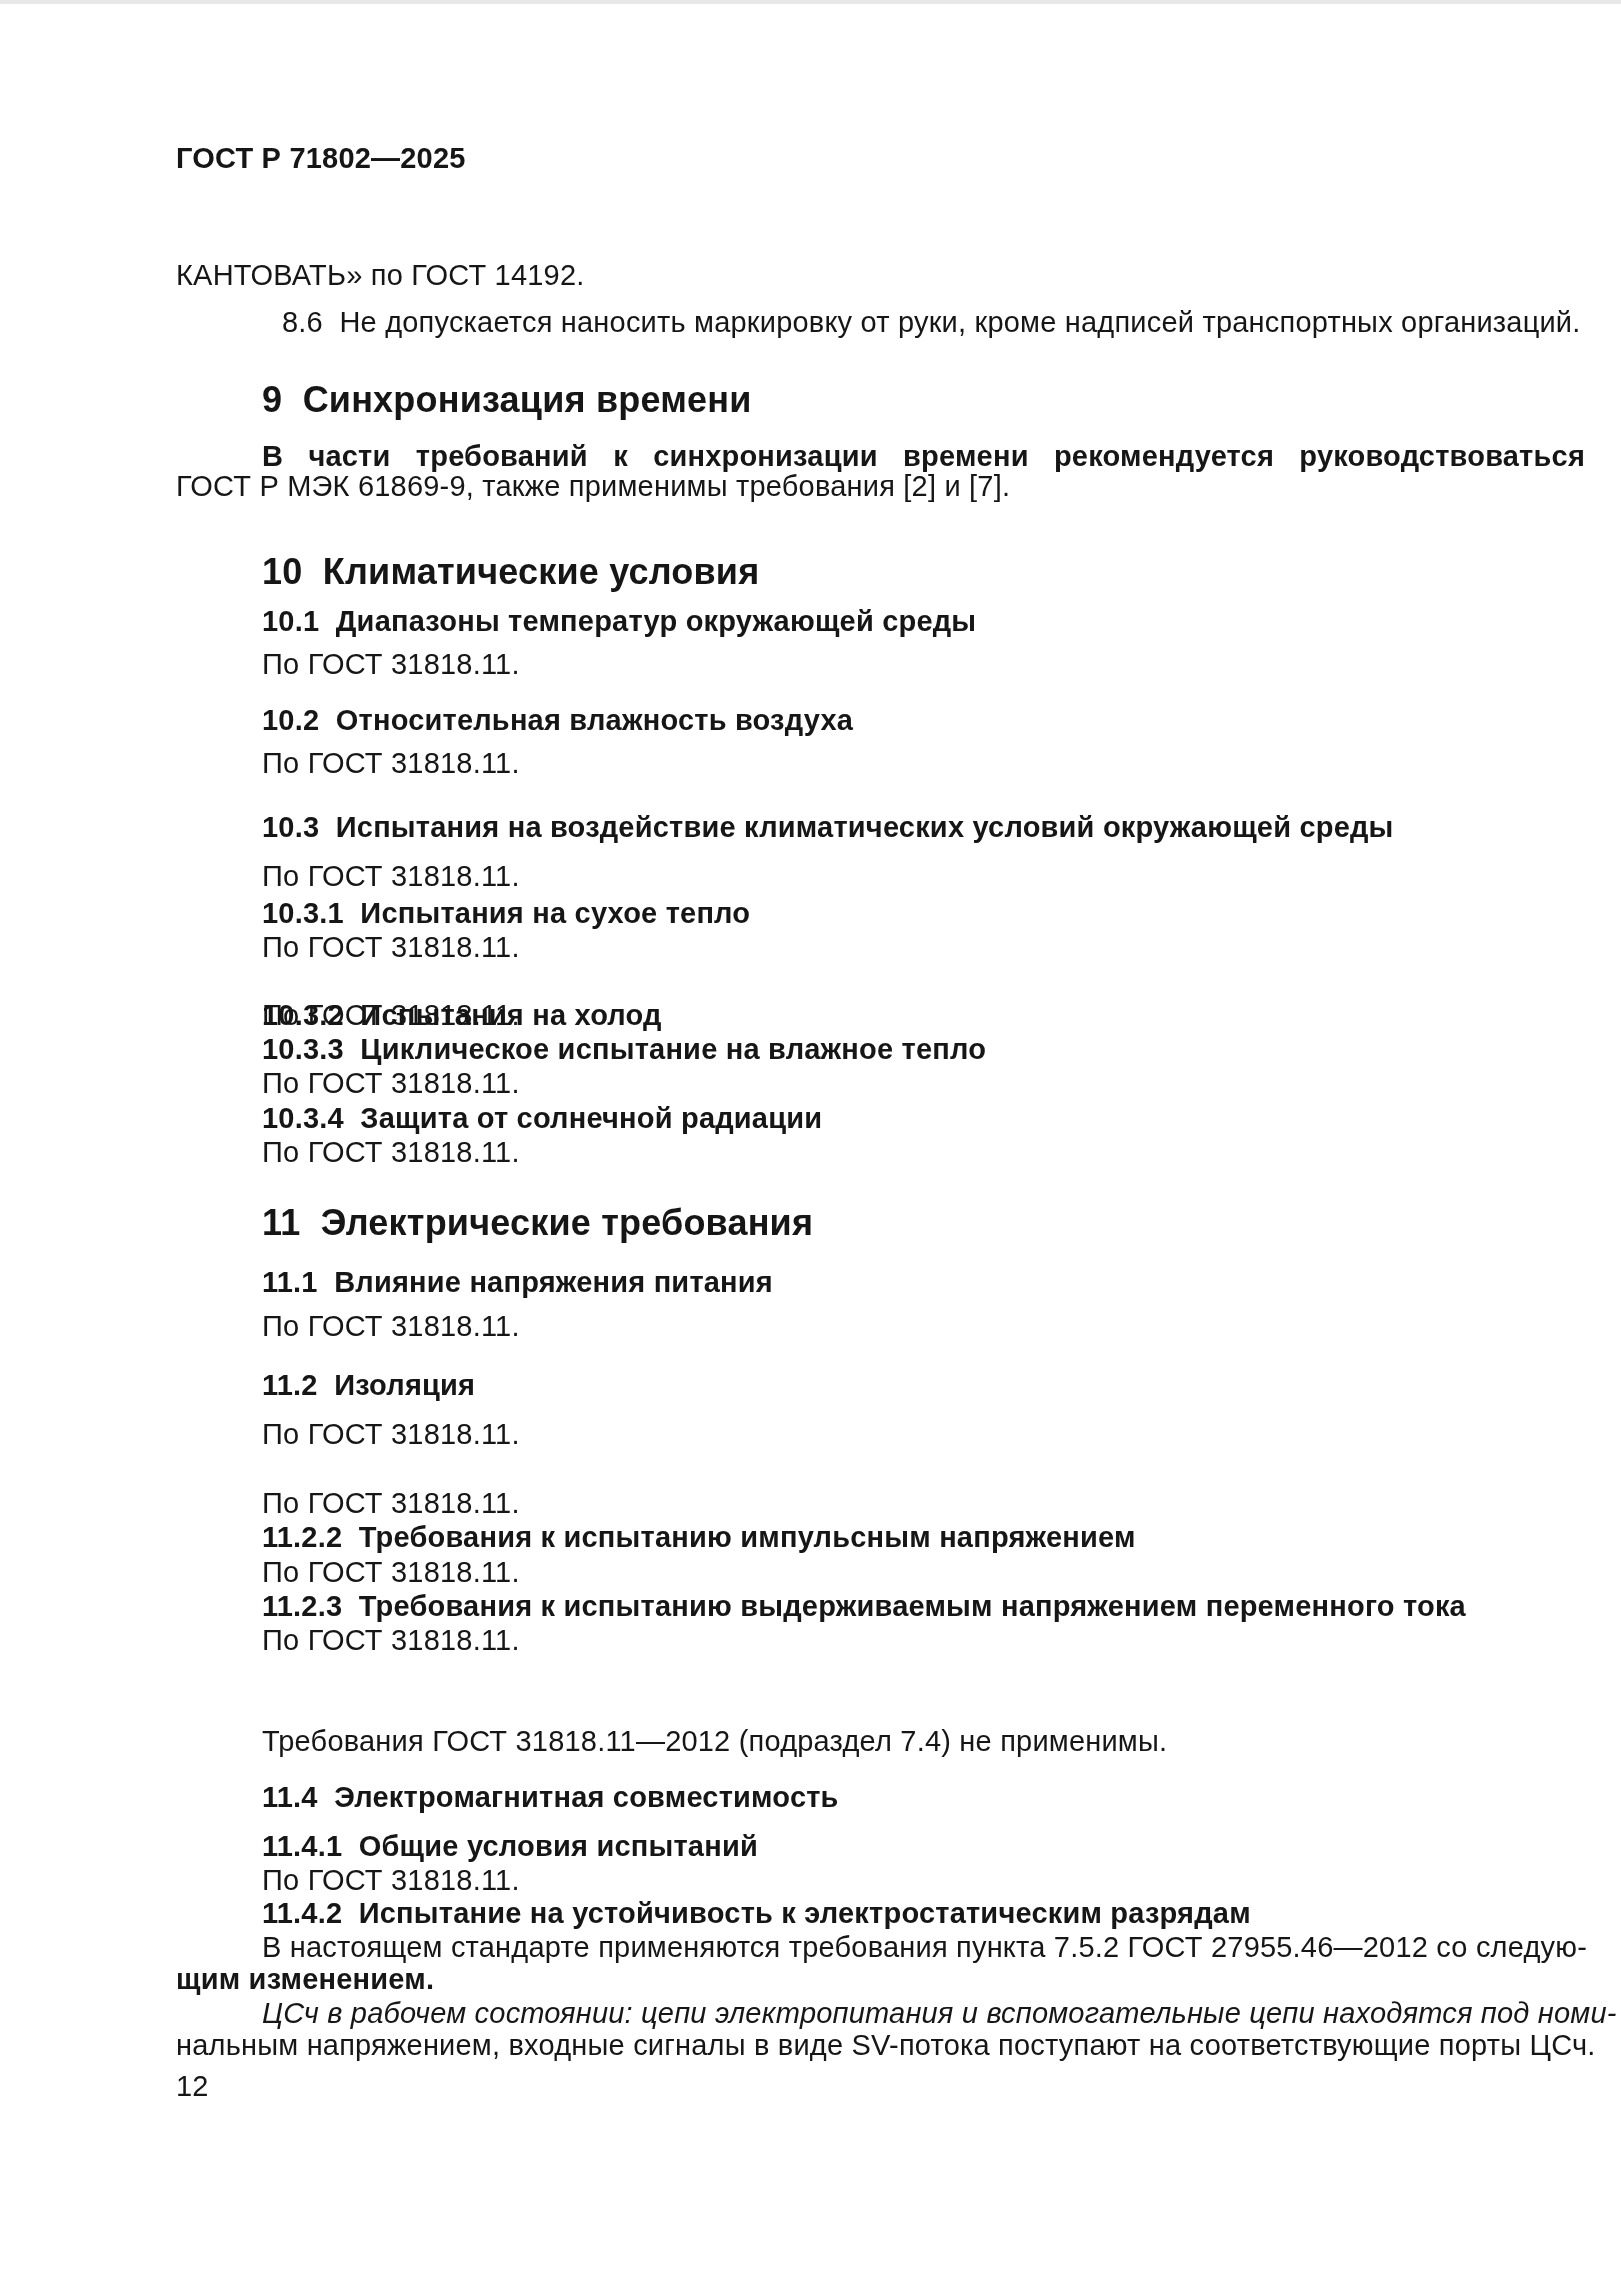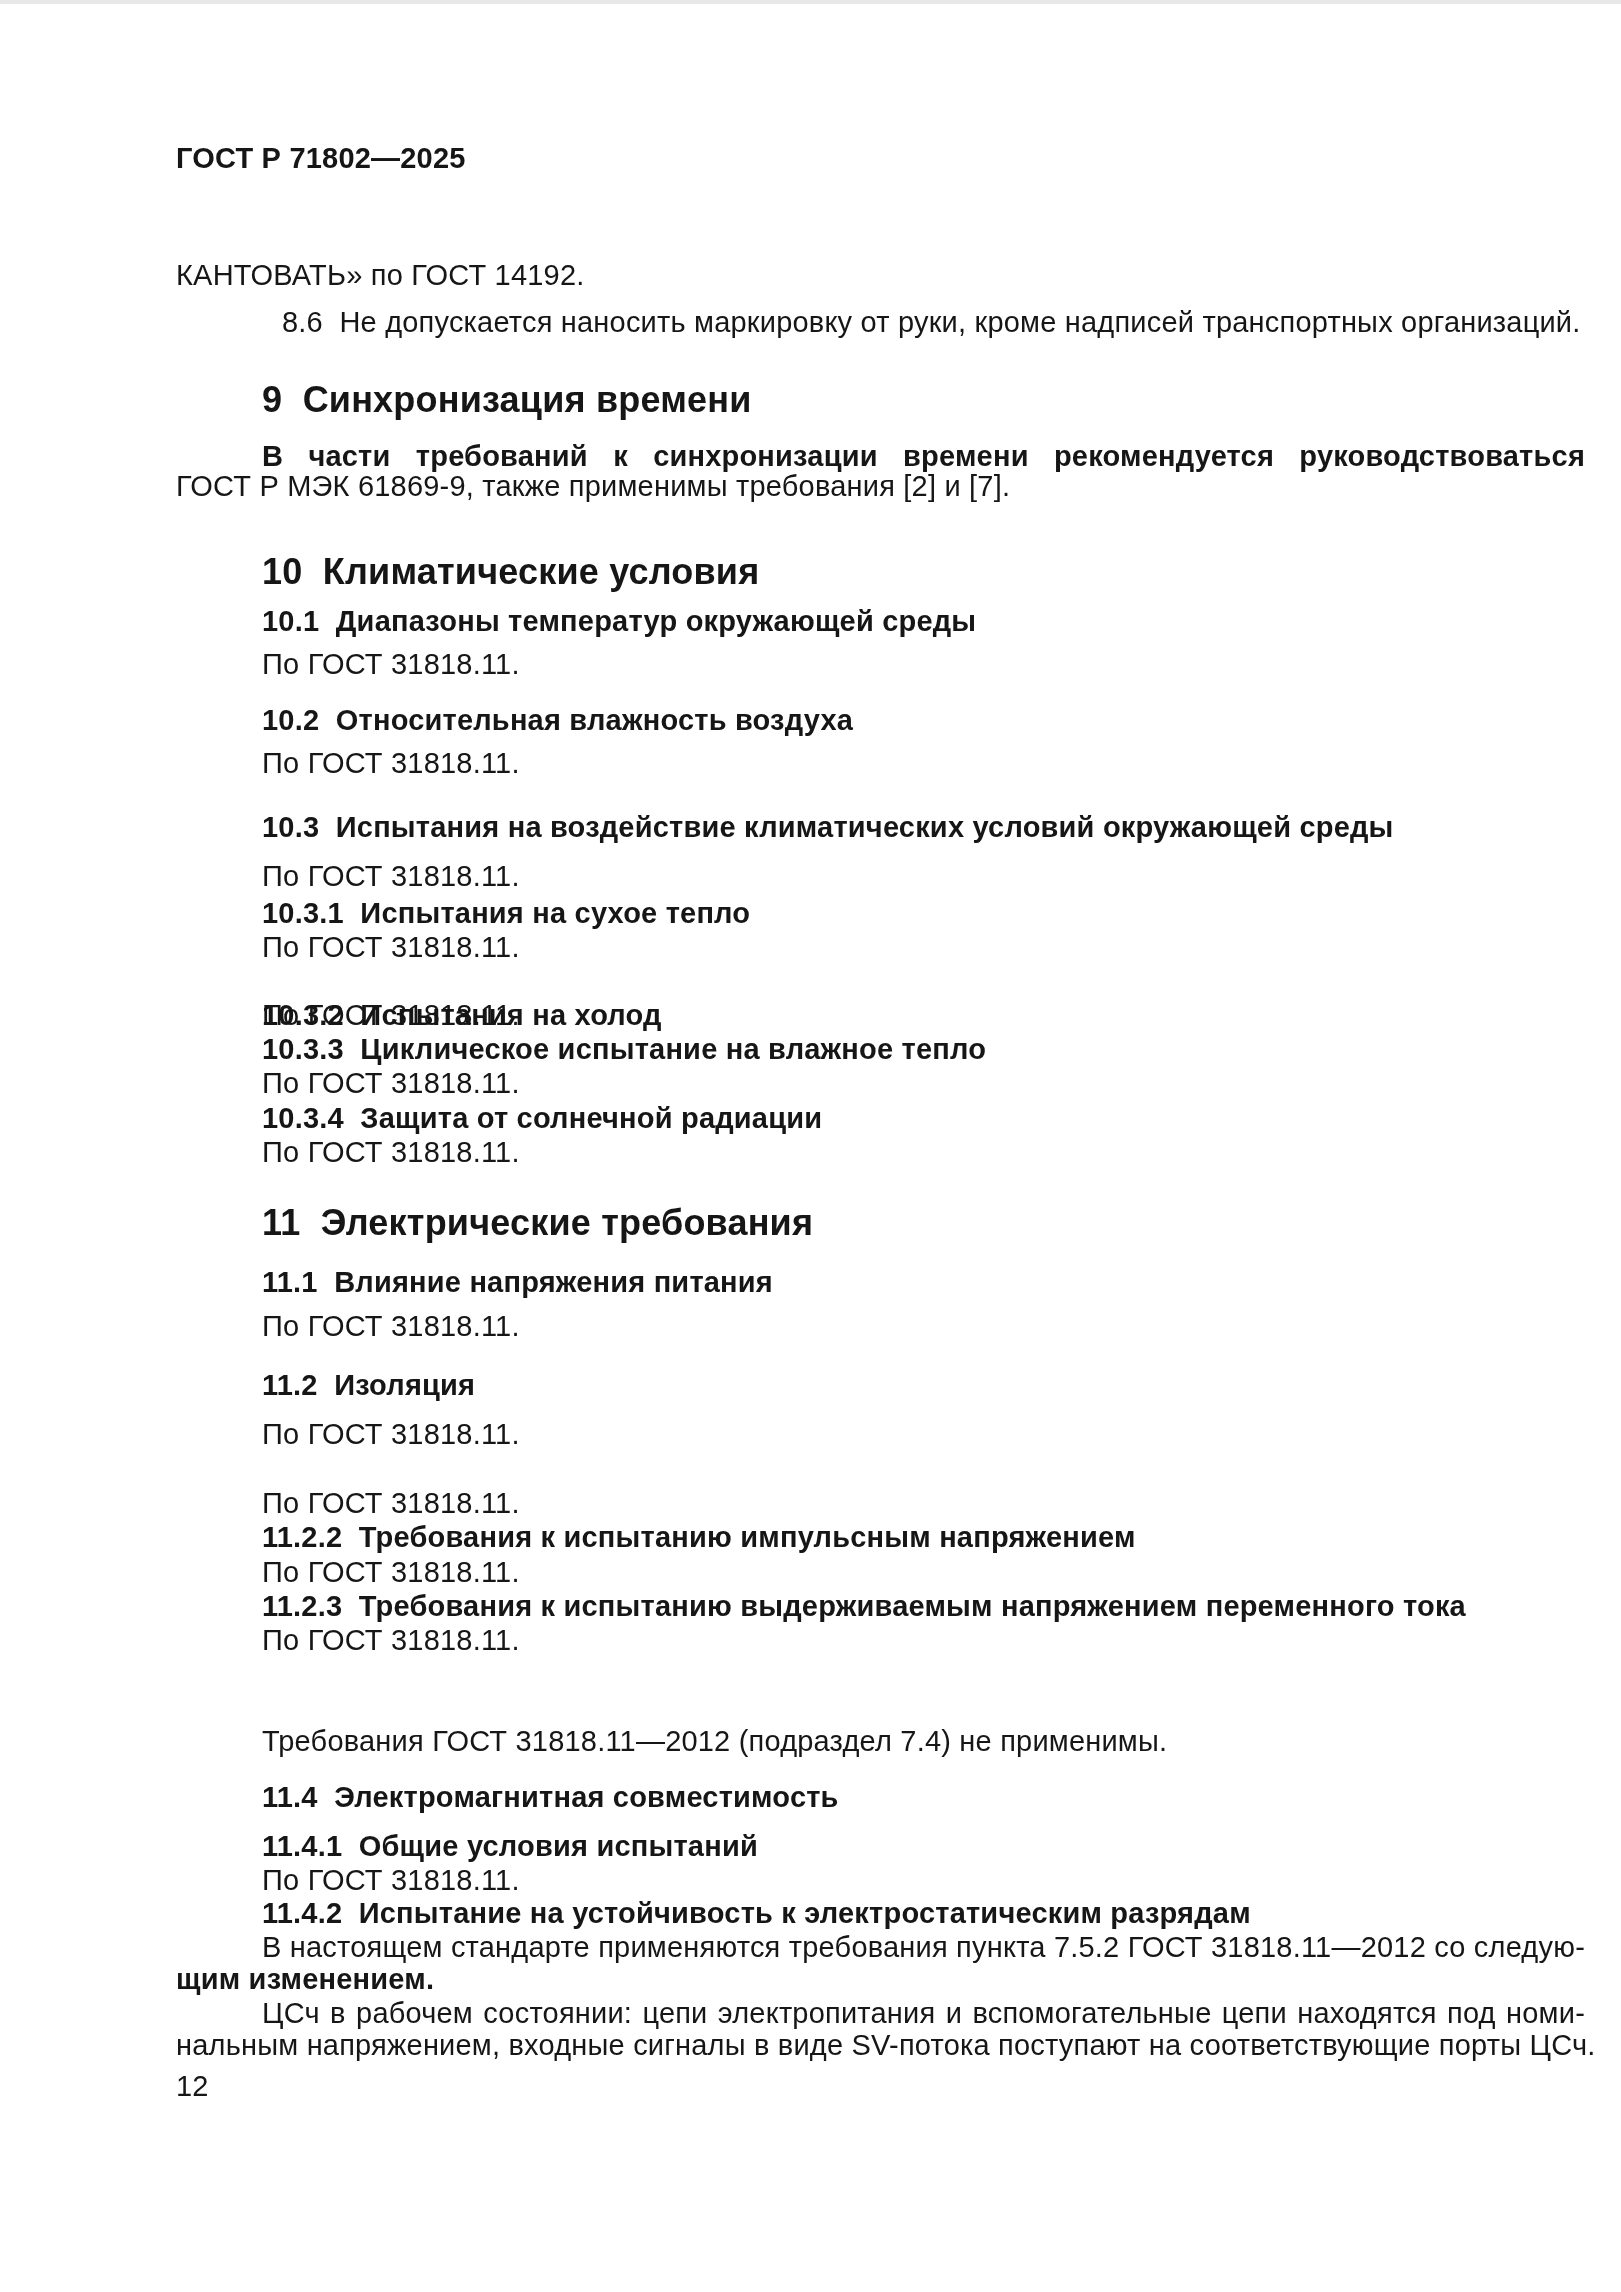--- a/index.html
+++ b/index.html
@@ -70,19 +70,19 @@
     <div class="line" style="top: 1485px; padding-left: 86px;">По ГОСТ 31818.11.</div>
     <div class="line bold" style="top: 1519px; padding-left: 86px;">11.2.2&nbsp; Требования к испытанию импульсным напряжением</div>
     <div class="line" style="top: 1554px; padding-left: 86px;">По ГОСТ 31818.11.</div>
     <div class="line bold" style="top: 1588px; padding-left: 86px;">11.2.3&nbsp; Требования к испытанию выдерживаемым напряжением переменного тока</div>
     <div class="line" style="top: 1622px; padding-left: 86px;">По ГОСТ 31818.11.</div>
     <div class="line" style="top: 1723px; padding-left: 86px;">Требования ГОСТ 31818.11—2012 (подраздел 7.4) не применимы.</div>
     <div class="line bold" style="top: 1779px; padding-left: 86px;">11.4&nbsp; Электромагнитная совместимость</div>
     <div class="line bold" style="top: 1828px; padding-left: 86px;">11.4.1&nbsp; Общие условия испытаний</div>
     <div class="line" style="top: 1862px; padding-left: 86px;">По ГОСТ 31818.11.</div>
     <div class="line bold" style="top: 1895px; padding-left: 86px;">11.4.2&nbsp; Испытание на устойчивость к электростатическим разрядам</div>
-    <div class="line justify" style="top: 1929px; padding-left: 86px;">В настоящем стандарте применяются требования пункта 7.5.2 ГОСТ 31818.11—2012 со следую-</div>
+    <div class="line justify" style="top: 1929px; padding-left: 86px;">В настоящем стандарте применяются требования пункта 7.5.2 ГОСТ 27955.46—2012 со следую-</div>
     <div class="line" style="top: 1961px; font-weight: bold;">щим изменением.</div>
-    <div class="line justify" style="top: 1995px; padding-left: 86px;">ЦСч в рабочем состоянии: цепи электропитания и вспомогательные цепи находятся под номи-</div>
+    <div class="line justify" style="top: 1995px; padding-left: 86px; font-style: italic;">ЦСч в рабочем состоянии: цепи электропитания и вспомогательные цепи находятся под номи-</div>
     <div class="line" style="top: 2027px;">нальным напряжением, входные сигналы в виде SV-потока поступают на соответствующие порты ЦСч.</div>
     <div class="line" style="top: 2068px;">12</div>
   </div>
 
 
 </body></html>

